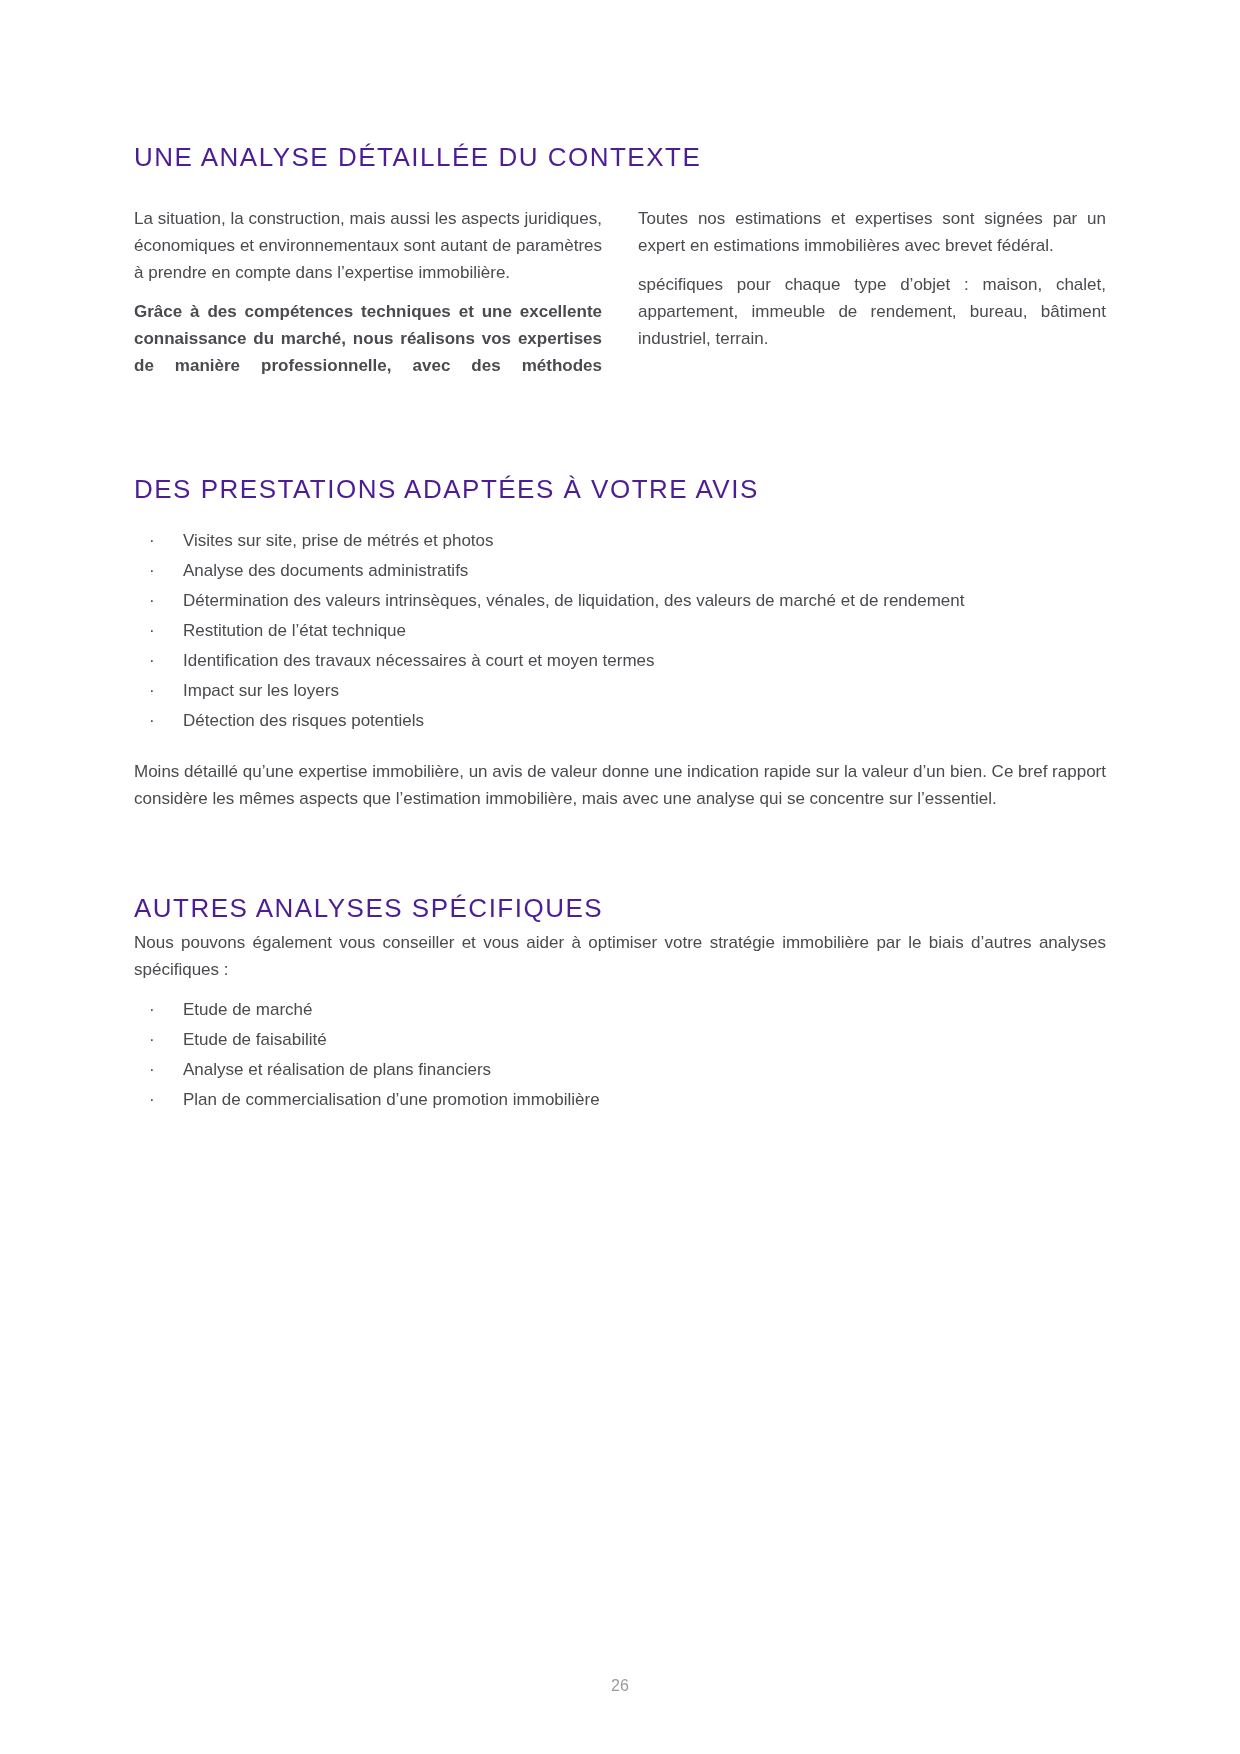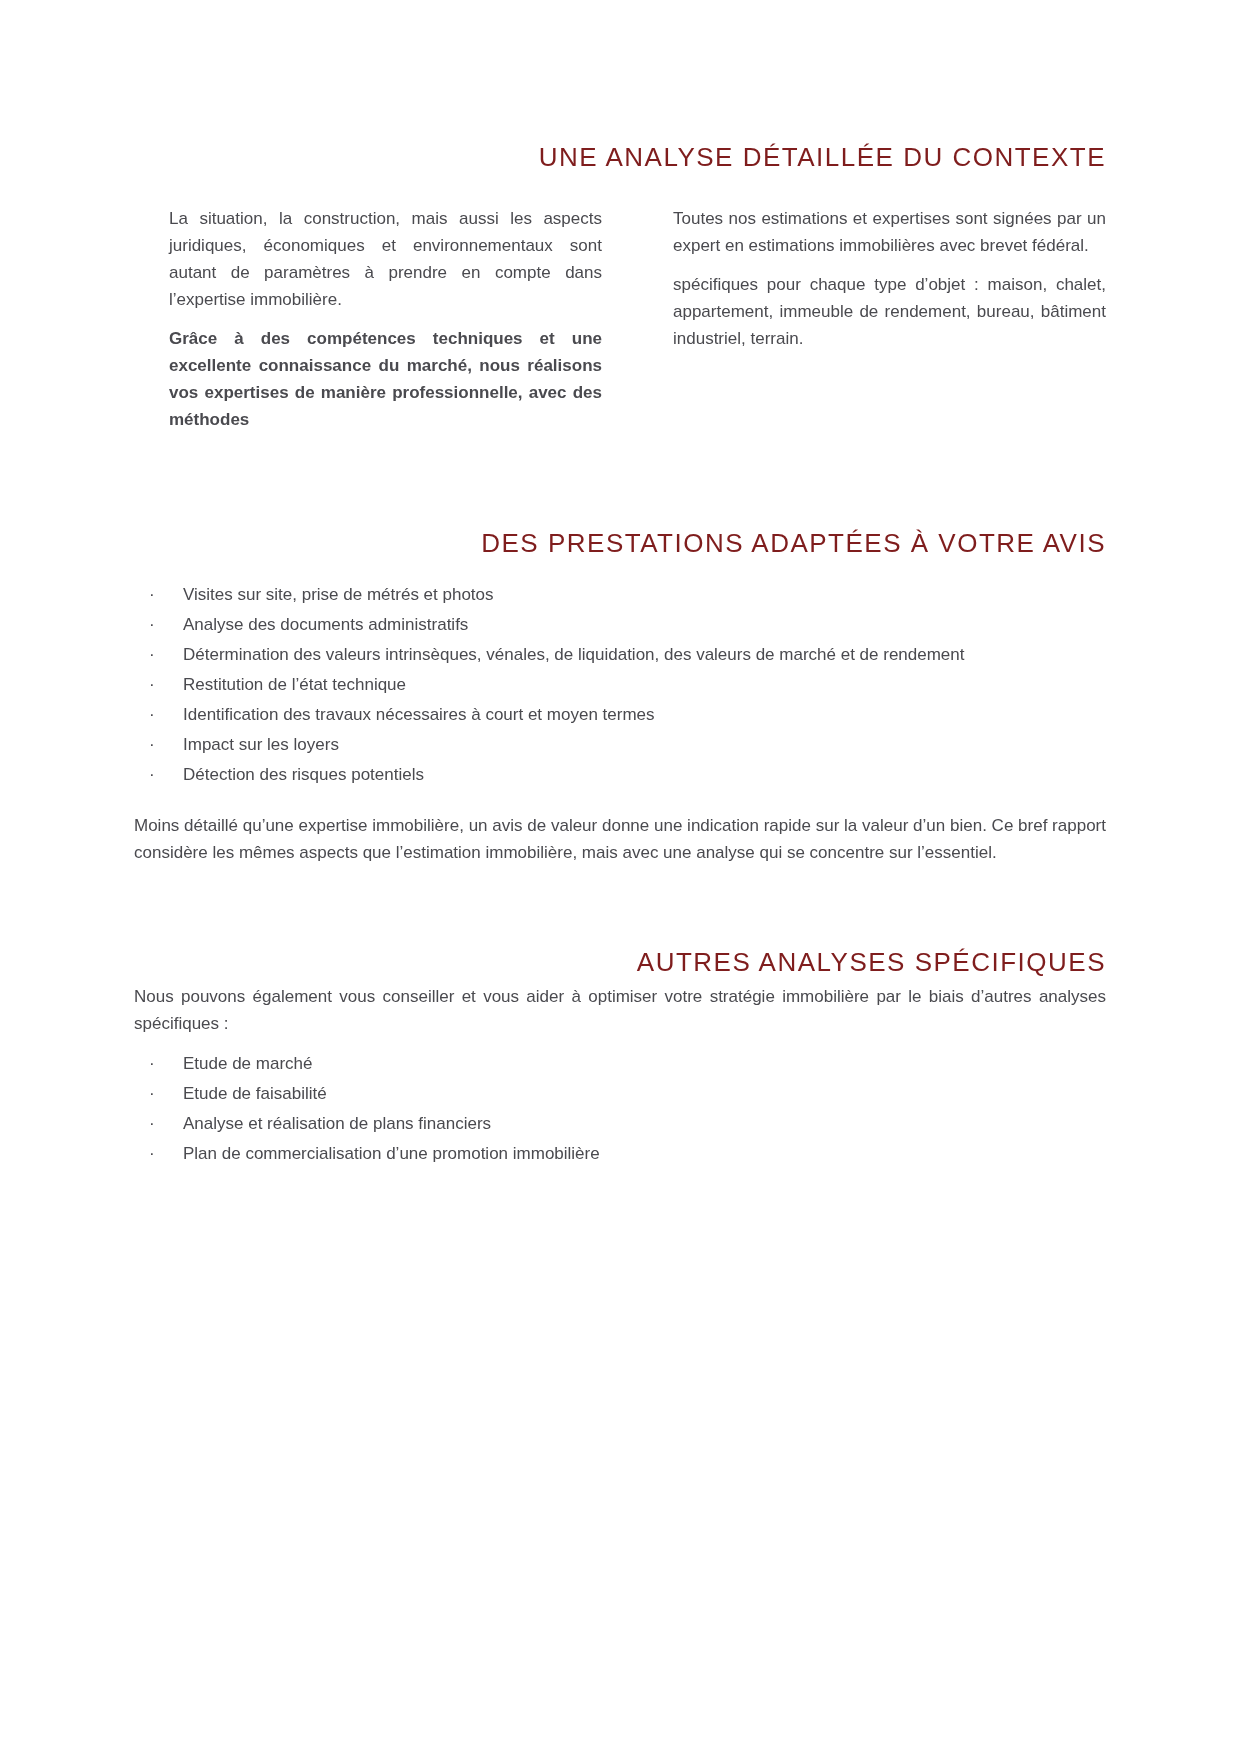--- a/index.html
+++ b/index.html
@@ -17,30 +17,30 @@
   .content {
     margin:0 134px;
     padding-top:141px;
   }
   .sec-title {
     margin:0;
     font-size:26px;
     font-weight:400;
     line-height:33px;
     letter-spacing:1.5px;
-    color:#7f1d1d;
-    text-align:right;
+    color:#4c1d95;
+    text-align:left;
     white-space:nowrap;
   }
   .cols {
     display:flex;
     gap:36px;
     margin-top:31px;
   }
-  .col { flex:1 1 0; min-width:0;margin-left:35px; }
+  .col { flex:1 1 0; min-width:0; }
   p.body {
     margin:0;
     font-size:17px;
     line-height:27px;
     color:#4a4a4f;
     text-align:justify;
   }
   .col p.body + p.body { margin-top:12px; }
   .justify-last { text-align-last:justify;font-weight:bold; }
   section.sec-prestations .sec-title { margin-top:94px; }
@@ -119,13 +119,14 @@
       <ul class="blist">
           <li><span class="dot">·</span><span class="li-text">Etude de marché</span></li>
           <li><span class="dot">·</span><span class="li-text">Etude de faisabilité</span></li>
           <li><span class="dot">·</span><span class="li-text">Analyse et réalisation de plans financiers</span></li>
           <li><span class="dot">·</span><span class="li-text">Plan de commercialisation d’une promotion immobilière</span></li>
         </ul>
     </section>
 
   </div>
 
+  <div class="pagenum">26</div>
 </div>
 
 </body></html>

